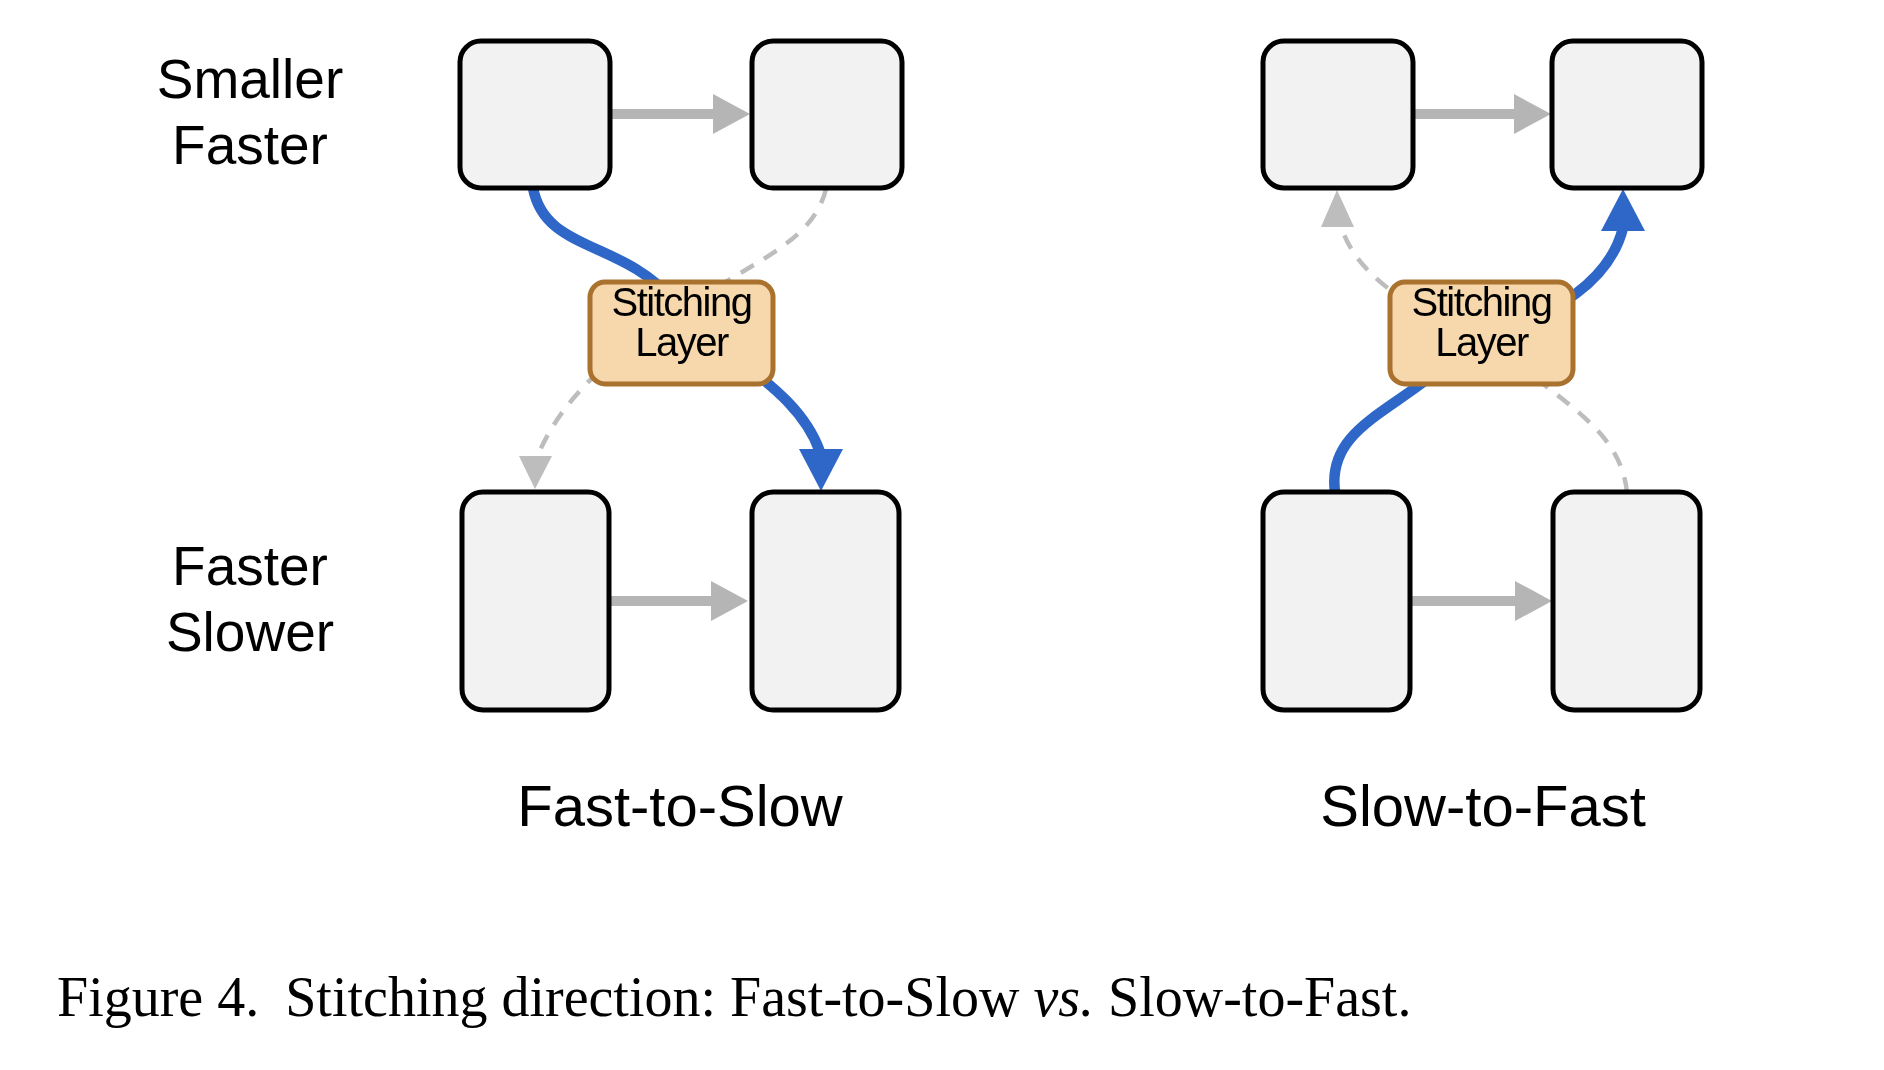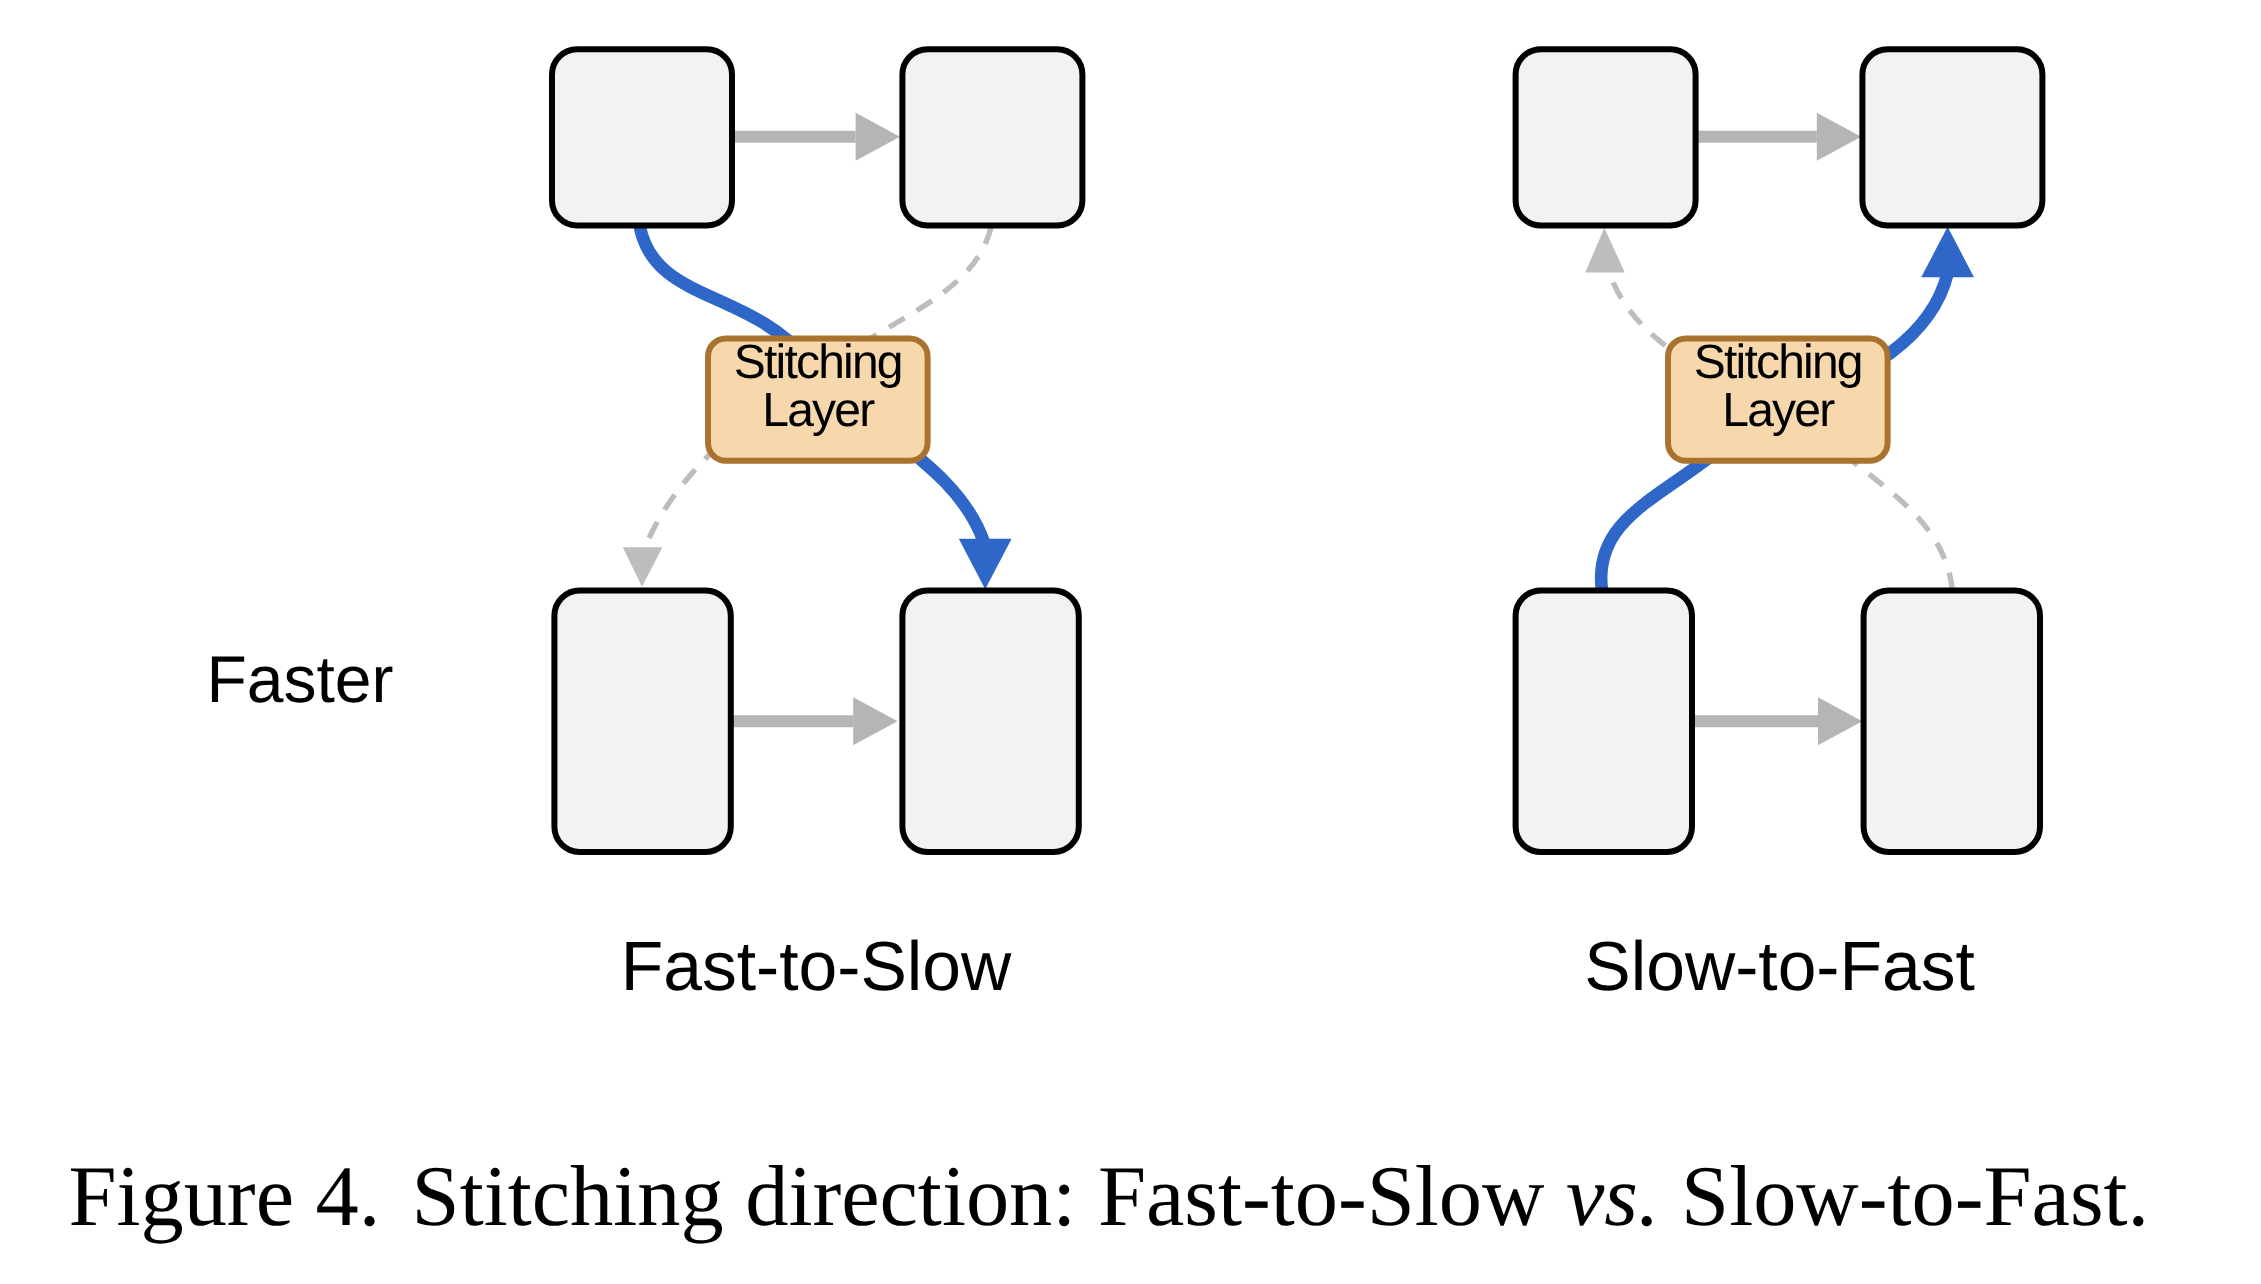--- a/index.html
+++ b/index.html
@@ -50,21 +50,21 @@
     width: 500px; top: 775px;
     font-size: 58px; line-height: 62px;
     text-align: center; color: #000;
   }
   .panel-title-left  { left: 430px; }
   .panel-title-right { left: 1233px; }
 
   .caption {
     left: 57px; top: 957px;
     font-family: "Liberation Serif", serif;
-    font-size: 72px; line-height: 80px;
+    font-size: 56px; line-height: 80px;
     white-space: nowrap; color: #000;
   }
   .caption .cap-label { margin-right: 26px; }
   .caption .cap-vs { font-style: italic; }
 </style>
 </head>
 <body>
 
 <div class="canvas">
 
@@ -112,23 +112,28 @@
 
       <rect class="model-box" x="1263" y="41" width="150" height="147" rx="21"></rect>
       <rect class="model-box" x="1552" y="41" width="150" height="147" rx="21"></rect>
       <rect class="model-box" x="1263" y="492" width="147" height="218" rx="21"></rect>
       <rect class="model-box" x="1553" y="492" width="147" height="218" rx="21"></rect>
 
       <rect class="stitch-box" x="1390" y="282" width="183" height="102" rx="15"></rect>
     </g>
   </svg>
 
+  <div class="overlay row-label row-label-top">
+    <div>Smaller</div>
+    <div>Faster</div>
+  </div>
 
   <div class="overlay row-label row-label-bottom">
     <div>Faster</div>
+    <div>Slower</div>
   </div>
 
   <div class="overlay stitch-label stitch-label-left">
     <div>Stitching</div>
     <div>Layer</div>
   </div>
 
   <div class="overlay stitch-label stitch-label-right">
     <div>Stitching</div>
     <div>Layer</div>

